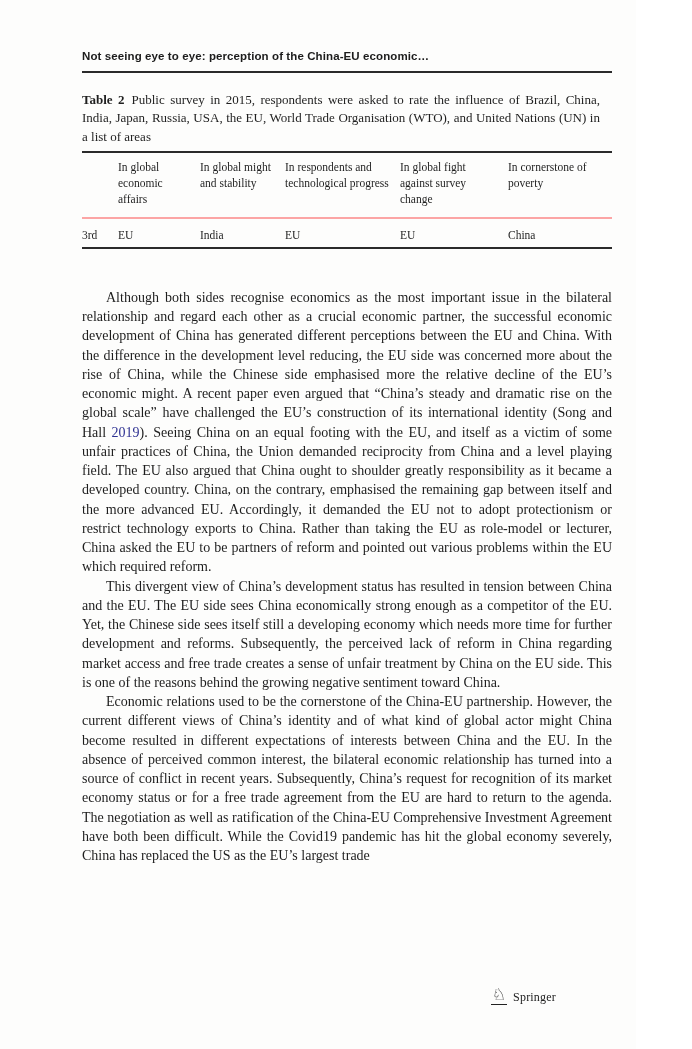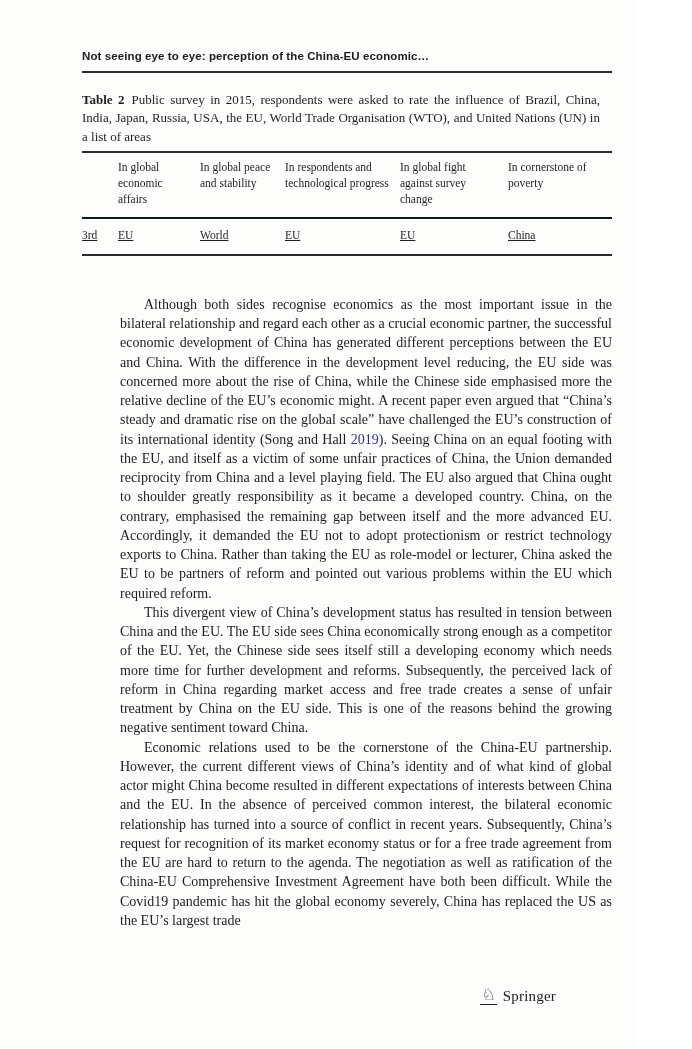--- a/index.html
+++ b/index.html
@@ -54,30 +54,30 @@
   table.survey col.c2 { width: 85px; }
   table.survey col.c3 { width: 115px; }
   table.survey col.c4 { width: 108px; }
   table.survey col.c5 { width: 104px; }
   table.survey th {
     text-align: left;
     font-weight: normal;
     vertical-align: top;
     line-height: 1.38;
     padding: 7px 8px 9px 0;
-    border-bottom: 2px solid #0f172a;
+    border-bottom: 2px solid #fca5a5;
   }
   table.survey td {
     vertical-align: top;
     line-height: 1.3;
     padding: 3px 8px 3px 0;
   }
   table.survey tbody tr:first-child td { padding-top: 9px; }
-  table.survey tbody tr:last-child td { padding-bottom: 11px; text-decoration: underline; }
-  .body-text { margin-top: 39px; margin-left: 38px; }
+  table.survey tbody tr:last-child td { padding-bottom: 4px; }
+  .body-text { margin-top: 39px; }
   .body-text p {
     margin: 0;
     font-size: 14px;
     line-height: 1.375;
     text-align: justify;
     text-indent: 24px;
     color: #1d1d1d;
   }
   a.ref {
     color: #2e3192;
@@ -92,21 +92,21 @@
     gap: 6px;
     color: #222222;
   }
   .knight {
     font-size: 16px;
     line-height: 1;
     border-bottom: 1.5px solid #222222;
     padding: 0 1px 1px 1px;
   }
   .pubname {
-    font-size: 15px;
+    font-size: 12px;
     letter-spacing: 0.2px;
   }
 </style>
 </head>
 <body>
 
 <div class="page">
   <div class="content">
 
     <div class="running-head">Not seeing eye to eye: perception of the China-EU economic…</div>
@@ -120,31 +120,31 @@
           <col class="c1">
           <col class="c2">
           <col class="c3">
           <col class="c4">
           <col class="c5">
       </colgroup>
       <thead>
         <tr>
           <th></th>
           <th>In global economic affairs</th>
-          <th>In global peace and stability</th>
+          <th>In global might and stability</th>
           <th>In respondents and technological progress</th>
           <th>In global fight against survey change</th>
           <th>In cornerstone of poverty</th>
         </tr>
       </thead>
       <tbody>
         <tr>
           <td>3rd</td>
           <td>EU</td>
-          <td>World</td>
+          <td>India</td>
           <td>EU</td>
           <td>EU</td>
           <td>China</td>
         </tr>
       </tbody>
     </table>
 
     <div class="body-text">
       <p><span>Although both sides recognise economics as the most important issue in the bilateral relationship and regard each other as a crucial economic partner, the successful economic development of China has generated different perceptions between the EU and China. With the difference in the development level reducing, the EU side was concerned more about the rise of China, while the Chinese side emphasised more the relative decline of the EU’s economic might. A recent paper even argued that “China’s steady and dramatic rise on the global scale” have challenged the EU’s construction of its international identity (Song and Hall </span><a class="ref">2019</a><span>). Seeing China on an equal footing with the EU, and itself as a victim of some unfair practices of China, the Union demanded reciprocity from China and a level playing field. The EU also argued that China ought to shoulder greatly responsibility as it became a developed country. China, on the contrary, emphasised the remaining gap between itself and the more advanced EU. Accordingly, it demanded the EU not to adopt protectionism or restrict technology exports to China. Rather than taking the EU as role-model or lecturer, China asked the EU to be partners of reform and pointed out various problems within the EU which required reform.</span></p>
       <p>This divergent view of China’s development status has resulted in tension between China and the EU. The EU side sees China economically strong enough as a competitor of the EU. Yet, the Chinese side sees itself still a developing economy which needs more time for further development and reforms. Subsequently, the perceived lack of reform in China regarding market access and free trade creates a sense of unfair treatment by China on the EU side. This is one of the reasons behind the growing negative sentiment toward China.</p>

